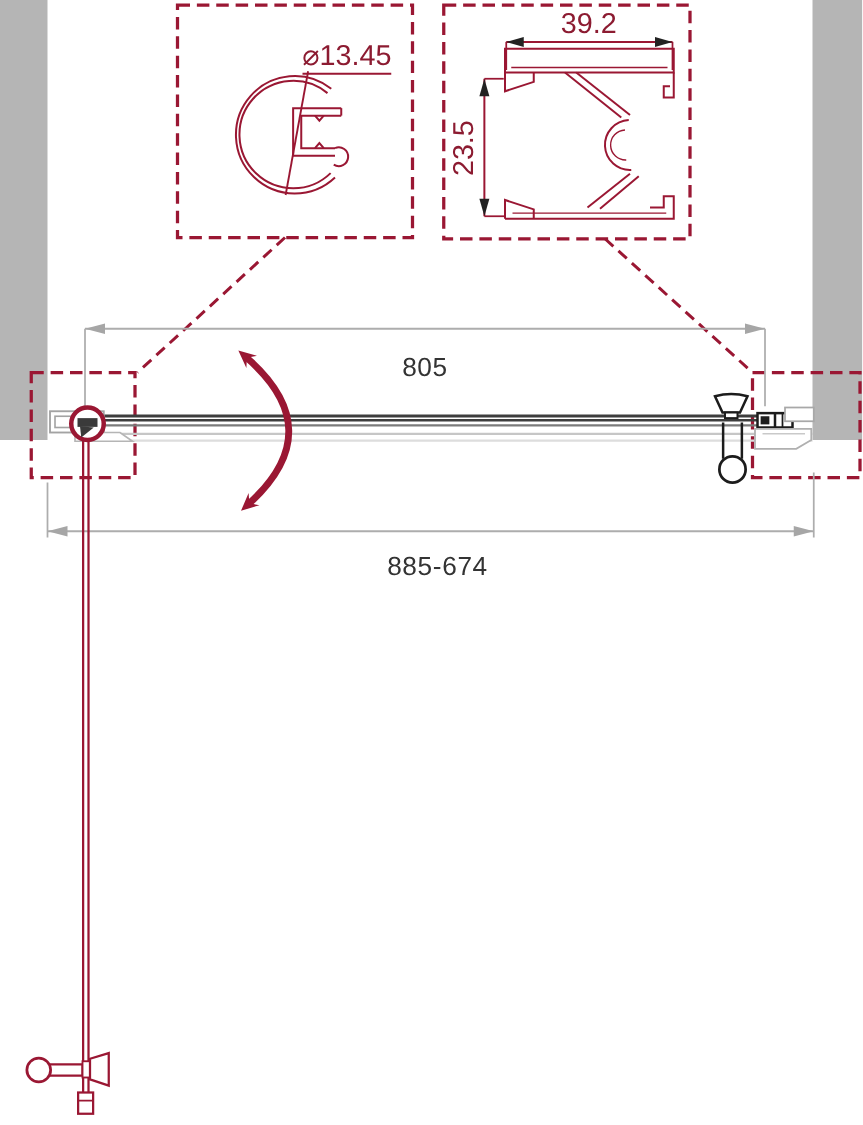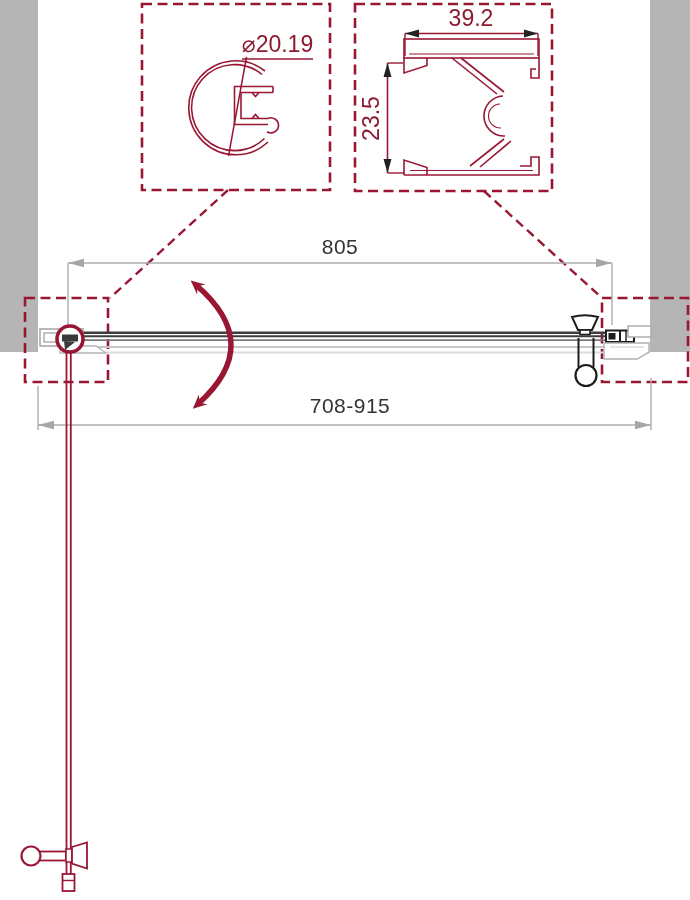--- a/index.html
+++ b/index.html
@@ -1,20 +1,20 @@
 <!DOCTYPE html>
 <html><head>
 <meta charset="utf-8">
 <style>
   html,body{margin:0;padding:0;background:#ffffff;}
   #stage{position:relative;width:690px;height:900px;background:#ffffff;overflow:hidden;
          font-family:"Liberation Sans", sans-serif;}
   #drawing{position:absolute;left:0;top:0;}
   .dim-label{position:absolute;color:#333333;font-size:21px;text-align:center;
-             letter-spacing:0.5px;white-space:nowrap;}
+             letter-spacing:0.5px;white-space:nowrap;margin-top:48px;}
   .detail-label{position:absolute;color:#8c1b31;font-size:23px;text-align:center;
                 white-space:nowrap;}
   #label-profile-depth{transform:rotate(-90deg);transform-origin:center center;}
 </style>
 </head>
 <body>
 
 <div id="stage">
 
 <svg id="drawing" width="690" height="900" viewBox="0 0 690 900">
@@ -165,21 +165,21 @@
   </g>
   <g>
     <rect x="628" y="326" width="23" height="11" fill="#ffffff" stroke="#a8a8a8" stroke-width="1.4"></rect>
     <path d="M604,343 H649 V352 L637,359 H604 Z" fill="#ffffff" stroke="#b0b0b0" stroke-width="1.4"></path>
     <line x1="610" y1="347" x2="644" y2="347" stroke="#c9c9c9" stroke-width="1.2"></line>
   </g>
 </svg>
 
 <div class="dim-label" id="label-glass-width" style="left:295px;top:235px;width:90px;">805</div>
 
-<div class="dim-label" id="label-overall-width" style="left:275px;top:394px;width:150px;">708-915</div>
+<div class="dim-label" id="label-overall-width" style="left:275px;top:394px;width:150px;">885-674</div>
 
-<div class="detail-label" id="label-profile-diameter" style="left:225px;top:31px;width:105px;">⌀20.19</div>
+<div class="detail-label" id="label-profile-diameter" style="left:225px;top:31px;width:105px;">⌀13.45</div>
 
 <div class="detail-label" id="label-profile-width" style="left:421px;top:5px;width:100px;">39.2</div>
 
 <div class="detail-label" id="label-profile-depth" style="left:343px;top:105px;width:56px;">23.5</div>
 
 </div>
 
 </body></html>

